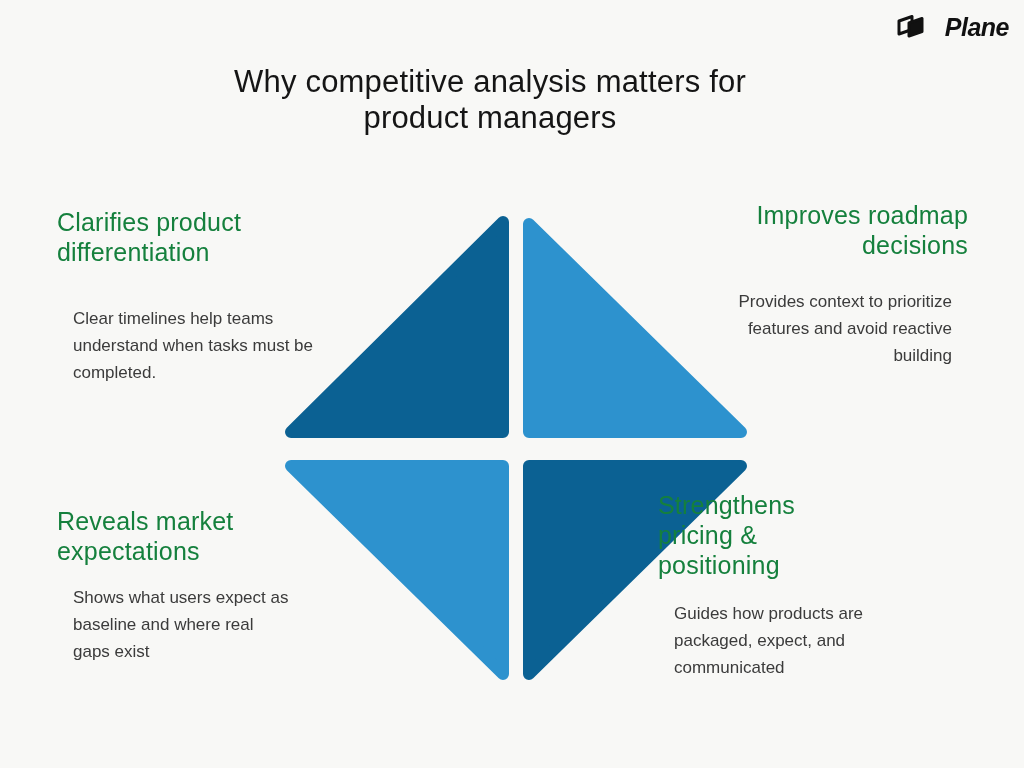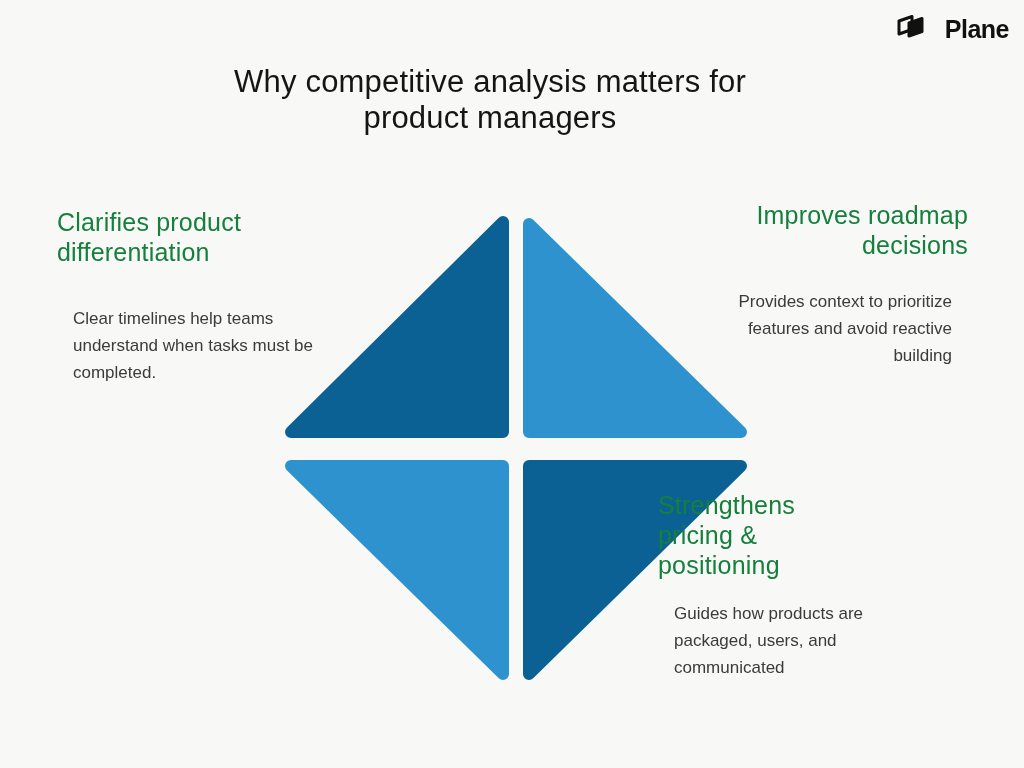--- a/index.html
+++ b/index.html
@@ -10,21 +10,21 @@
   }
   .canvas {
     position: relative;
     width: 1024px; height: 768px;
     background: #f8f8f6;
   }
 
   
   .logo {
     position: absolute; top: 12px; right: 15px;
-    display: flex; align-items: flex-end; gap: 12px;
+    display: flex; align-items: center; gap: 12px; font-style: italic;
   }
   .logo svg { display: block; }
   .logo-text {
     font-size: 25px; font-weight: 600; color: #111111;
     letter-spacing: -0.5px; line-height: 1;
   }
 
   
   .title {
     position: absolute; top: 64px; left: 0; width: 980px;
@@ -98,23 +98,30 @@
   </div>
 
   <div class="quad q-tr">
     <h2>Improves roadmap
 decisions</h2>
     <p>Provides context to prioritize
 features and avoid reactive
 building</p>
   </div>
 
+  <div class="quad q-bl">
+    <h2>Reveals market
+expectations</h2>
+    <p>Shows what users expect as
+baseline and where real
+gaps exist</p>
+  </div>
 
   <div class="quad q-br">
     <h2>Strengthens
 pricing &amp;
 positioning</h2>
     <p>Guides how products are
-packaged, users, and
+packaged, expect, and
 communicated</p>
   </div>
 
 </div>
 
 </body></html>

